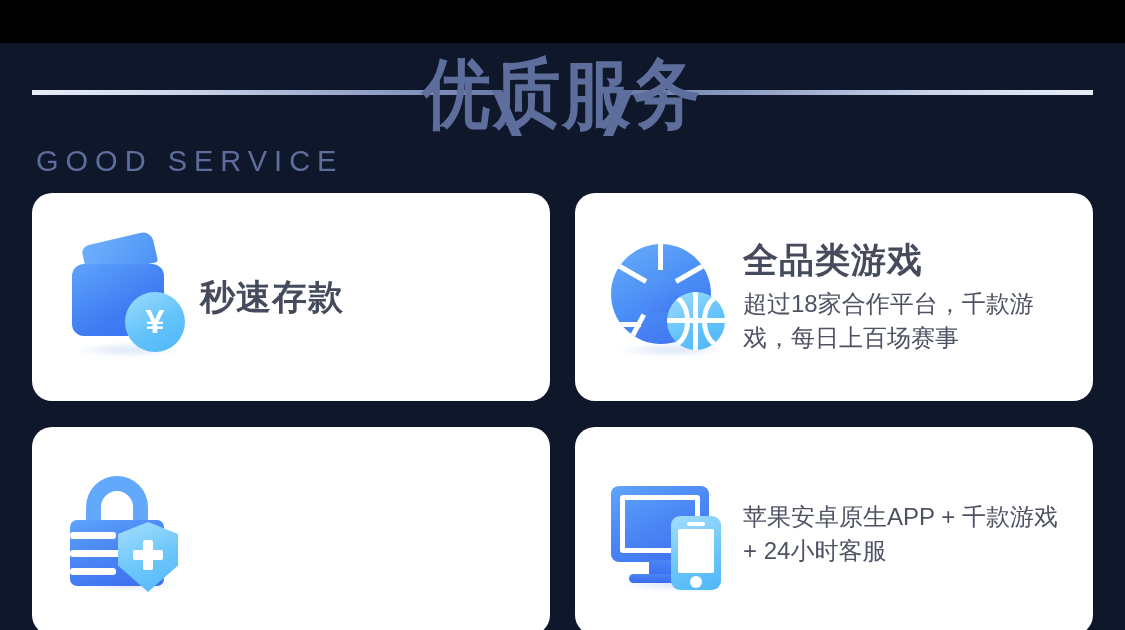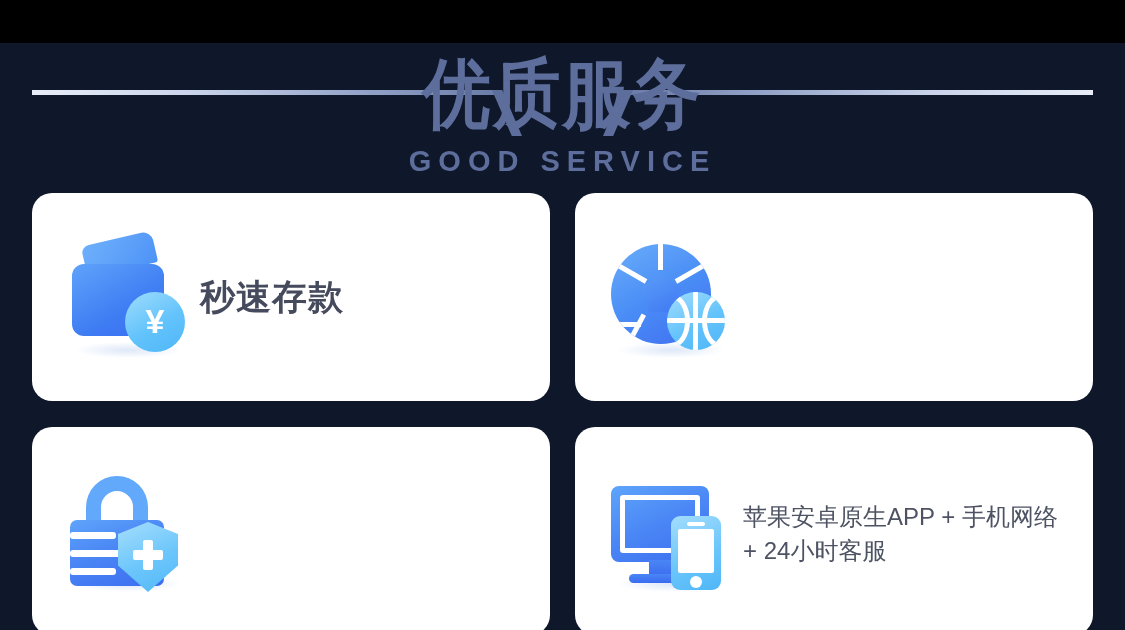--- a/index.html
+++ b/index.html
@@ -36,25 +36,26 @@
     font-size:68px; line-height:82px;
     font-weight:bold;
     color:#5e6e9c;
     letter-spacing:2px;
     font-family:"Liberation Sans","DejaVu Sans",sans-serif;
     transform:scaleY(1.12);
     transform-origin:center top;
   }
   .title-en {
     position:absolute; left:0; right:0; top:101px;
-    text-align:center;
+    text-align:left;
     font-size:29px; line-height:34px;
-    font-weight:bold;
+    font-weight:normal;
     color:#5e6e9c;
     letter-spacing:7px;
+    padding-left:36px;
   }
 
   
   .grid {
     position:absolute; left:32px; top:150px;
     width:1061px; height:442px;
     display:grid;
     grid-template-columns:518px 518px;
     grid-template-rows:208px 208px;
     gap:26px 25px;
@@ -272,20 +273,24 @@
           <div class="s-seam s-l4"></div>
           <div class="s-pent"></div>
         </div>
         <div class="s-b-ball">
           <div class="bb-v"></div>
           <div class="bb-h"></div>
           <div class="bb-a"></div>
           <div class="bb-b"></div>
         </div>
       </div>
+      <div class="card-text">
+        <div class="card-title">全品类游戏</div>
+        <div class="card-sub">超过18家合作平台，千款游戏，每日上百场赛事</div>
+      </div>
     </div>
 
     <div class="card">
       <div class="card-icon">
         <div class="icon-shadow"></div>
         <div class="l-shackle"></div>
         <div class="l-body"></div>
         <div class="l-slot l-s1"></div>
         <div class="l-slot l-s2"></div>
         <div class="l-slot l-s3"></div>
@@ -301,18 +306,18 @@
         <div class="m-frame"></div>
         <div class="m-screen"></div>
         <div class="m-neck"></div>
         <div class="m-base"></div>
         <div class="p-body"></div>
         <div class="p-speak"></div>
         <div class="p-screen"></div>
         <div class="p-home"></div>
       </div>
       <div class="card-text">
-        <div class="card-sub">苹果安卓原生APP + 手机网络 + 24小时客服</div>
+        <div class="card-sub">苹果安卓原生APP + 千款游戏 + 24小时客服</div>
       </div>
     </div>
 
   </div>
 </div>
 
 </body></html>

